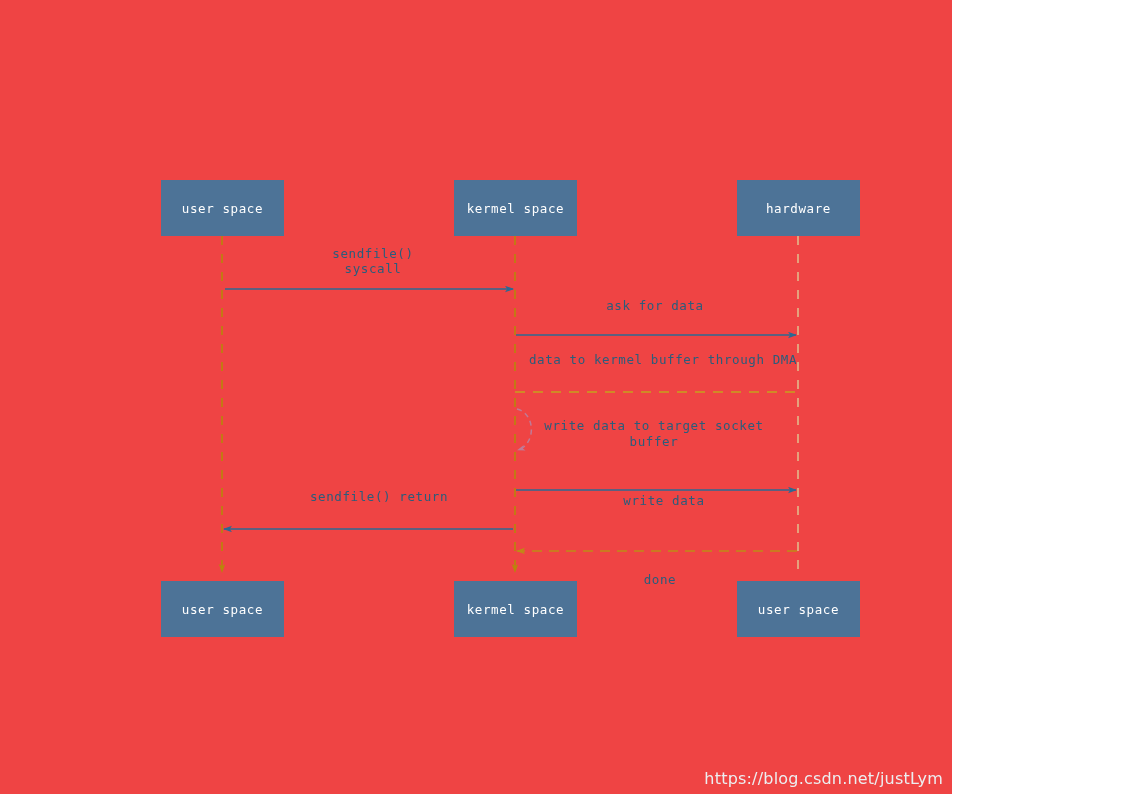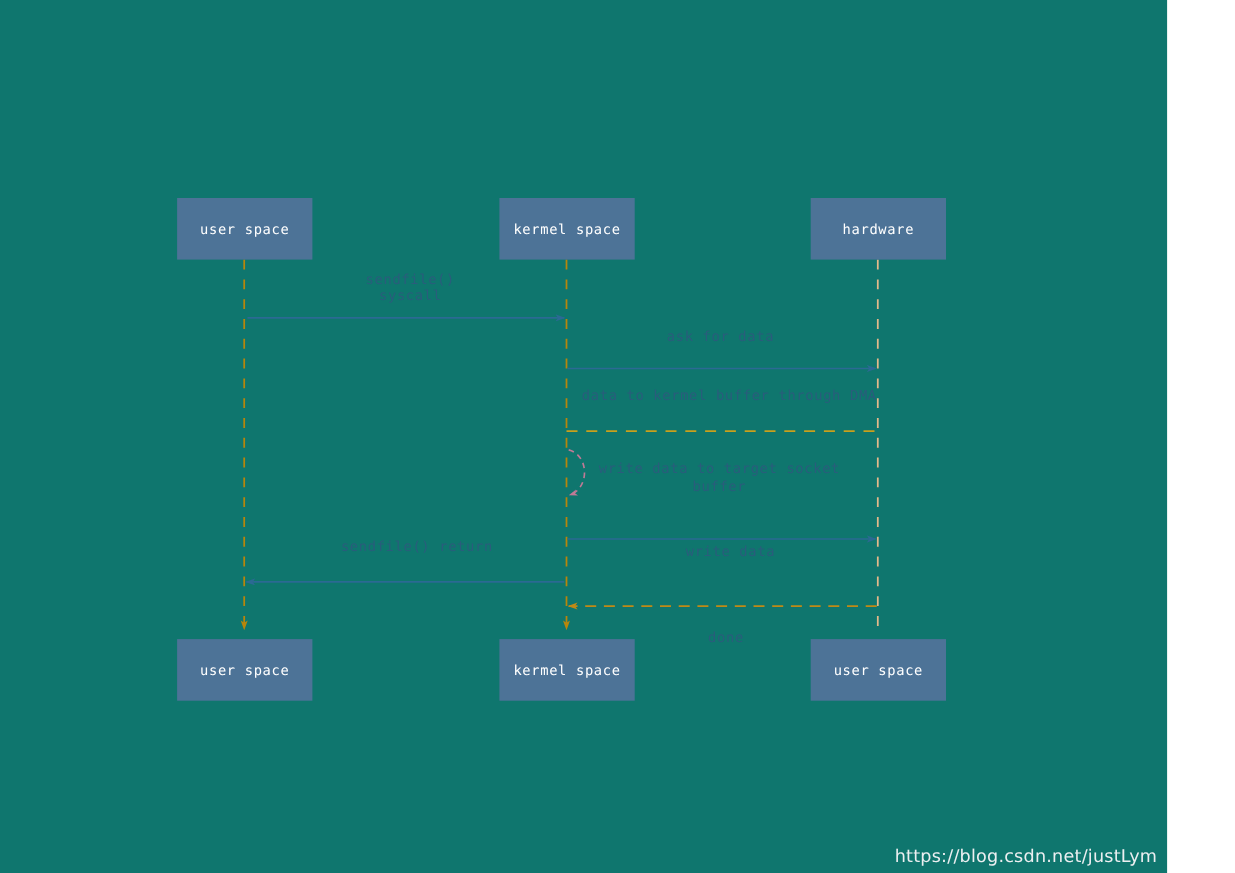--- a/index.html
+++ b/index.html
@@ -5,23 +5,23 @@
   html, body {
     margin: 0;
     padding: 0;
     background: #ffffff;
   }
   body {
     font-family: "DejaVu Sans Mono", "Liberation Mono", monospace;
   }
   #canvas {
     position: relative;
-    width: 1061px;
+    width: 952px;
     height: 794px;
-    background: #0f766e;
+    background: #ef4444;
     overflow: hidden;
   }
   #diagram-svg {
     position: absolute;
     left: 0;
     top: 0;
     width: 1123px;
     height: 794px;
   }
   .actor-box-rect {

